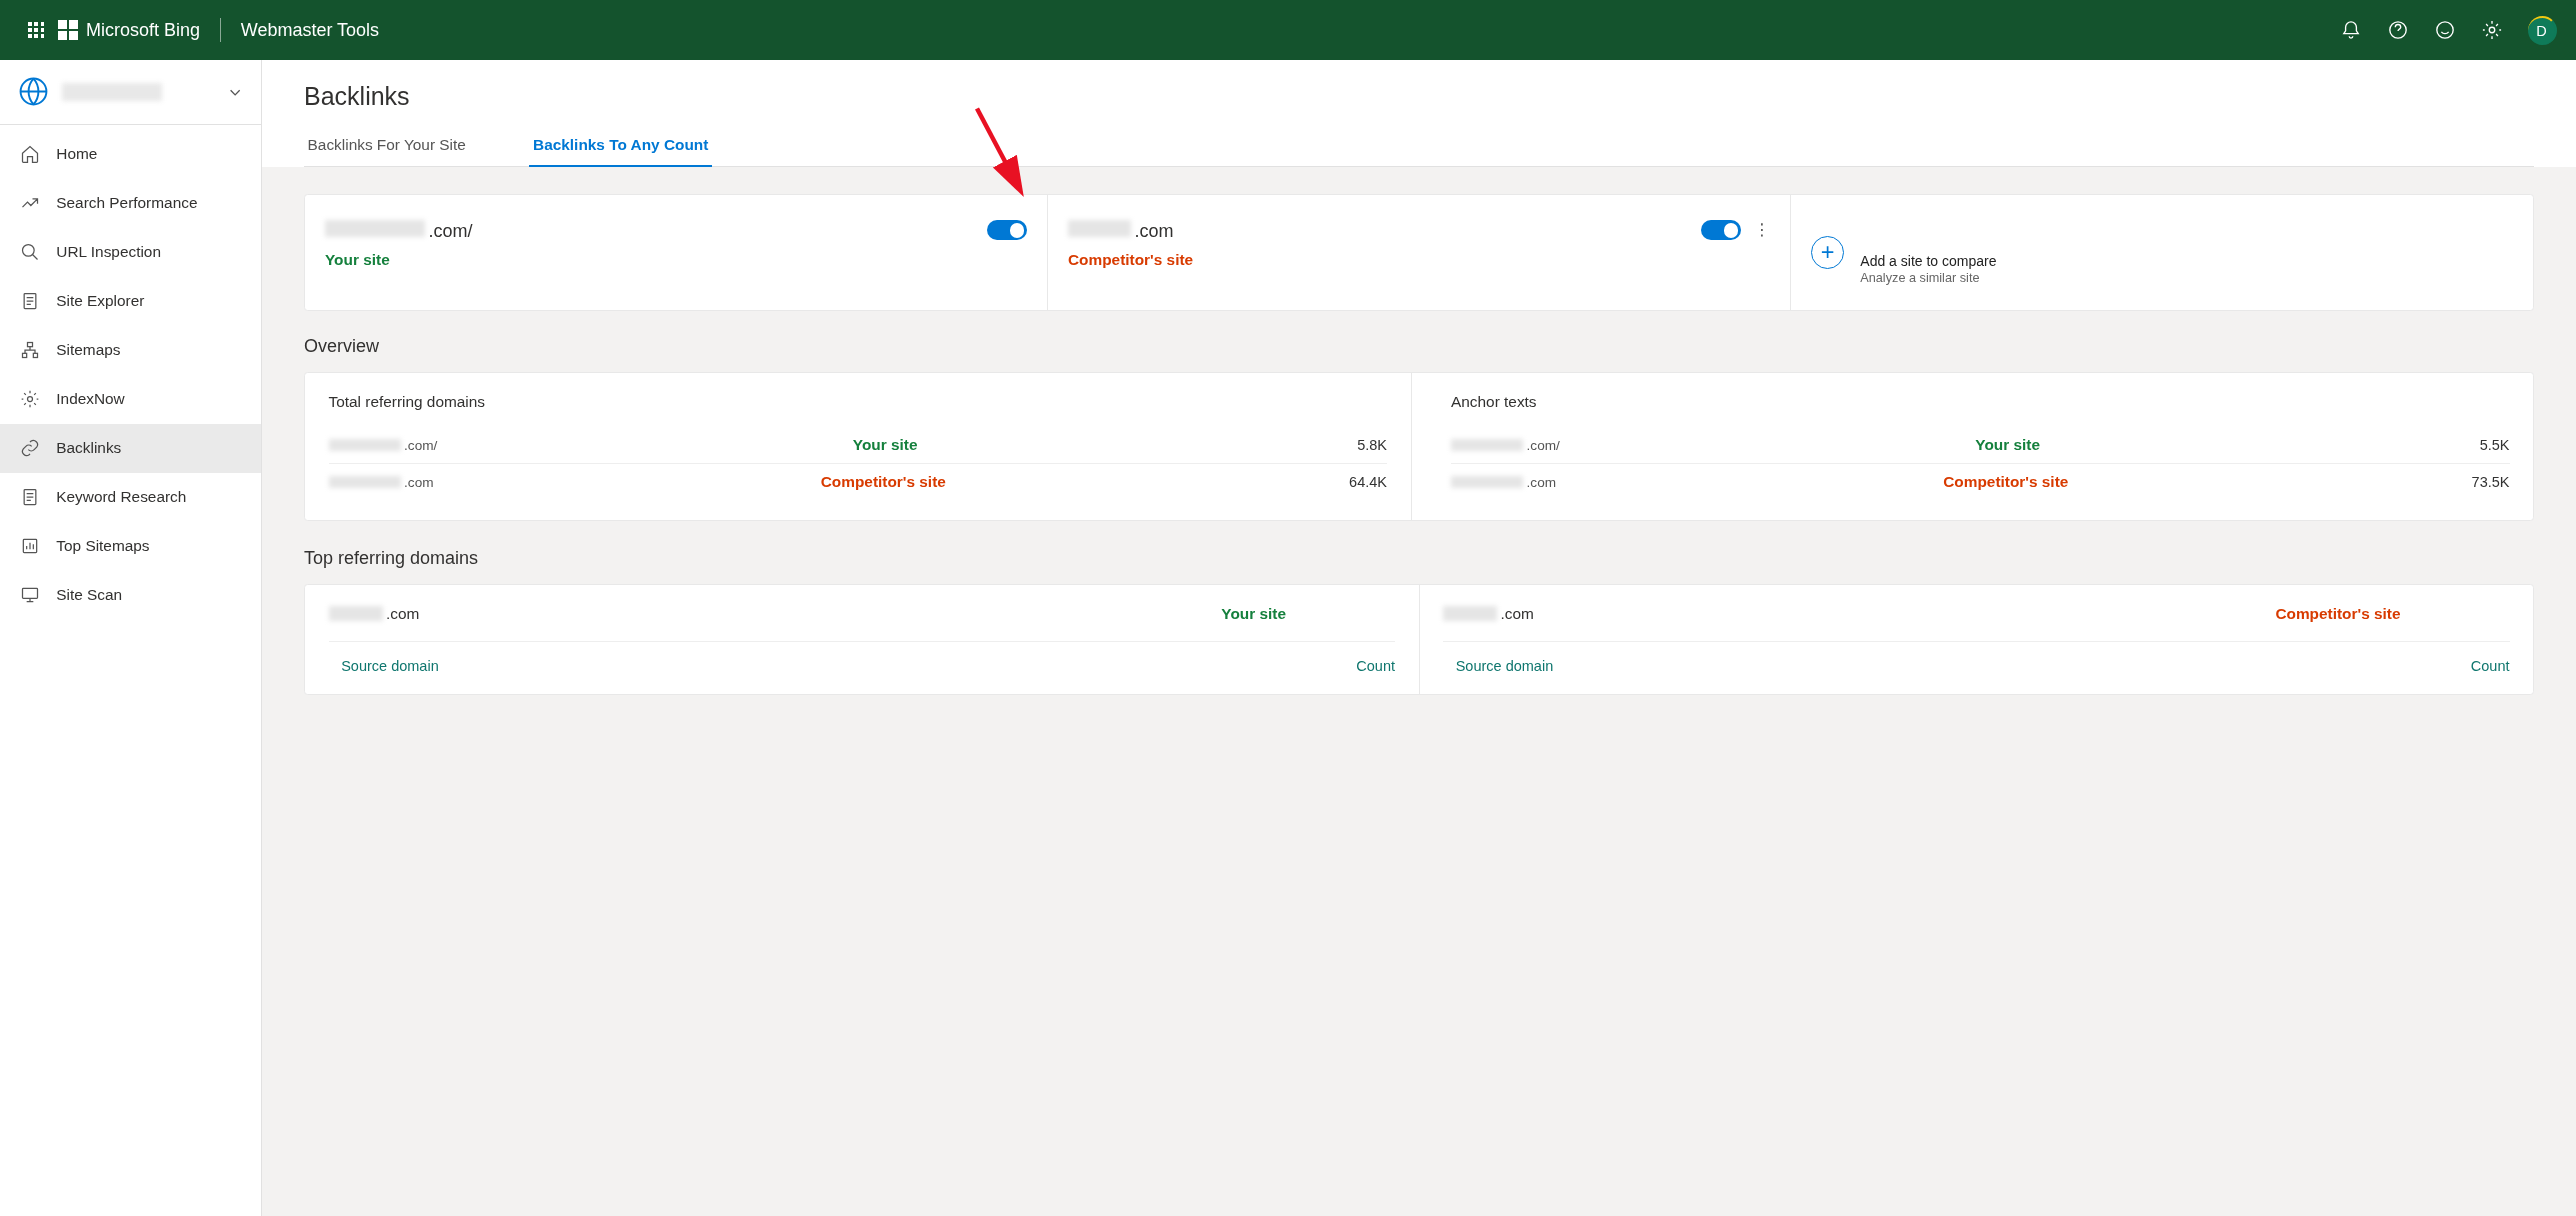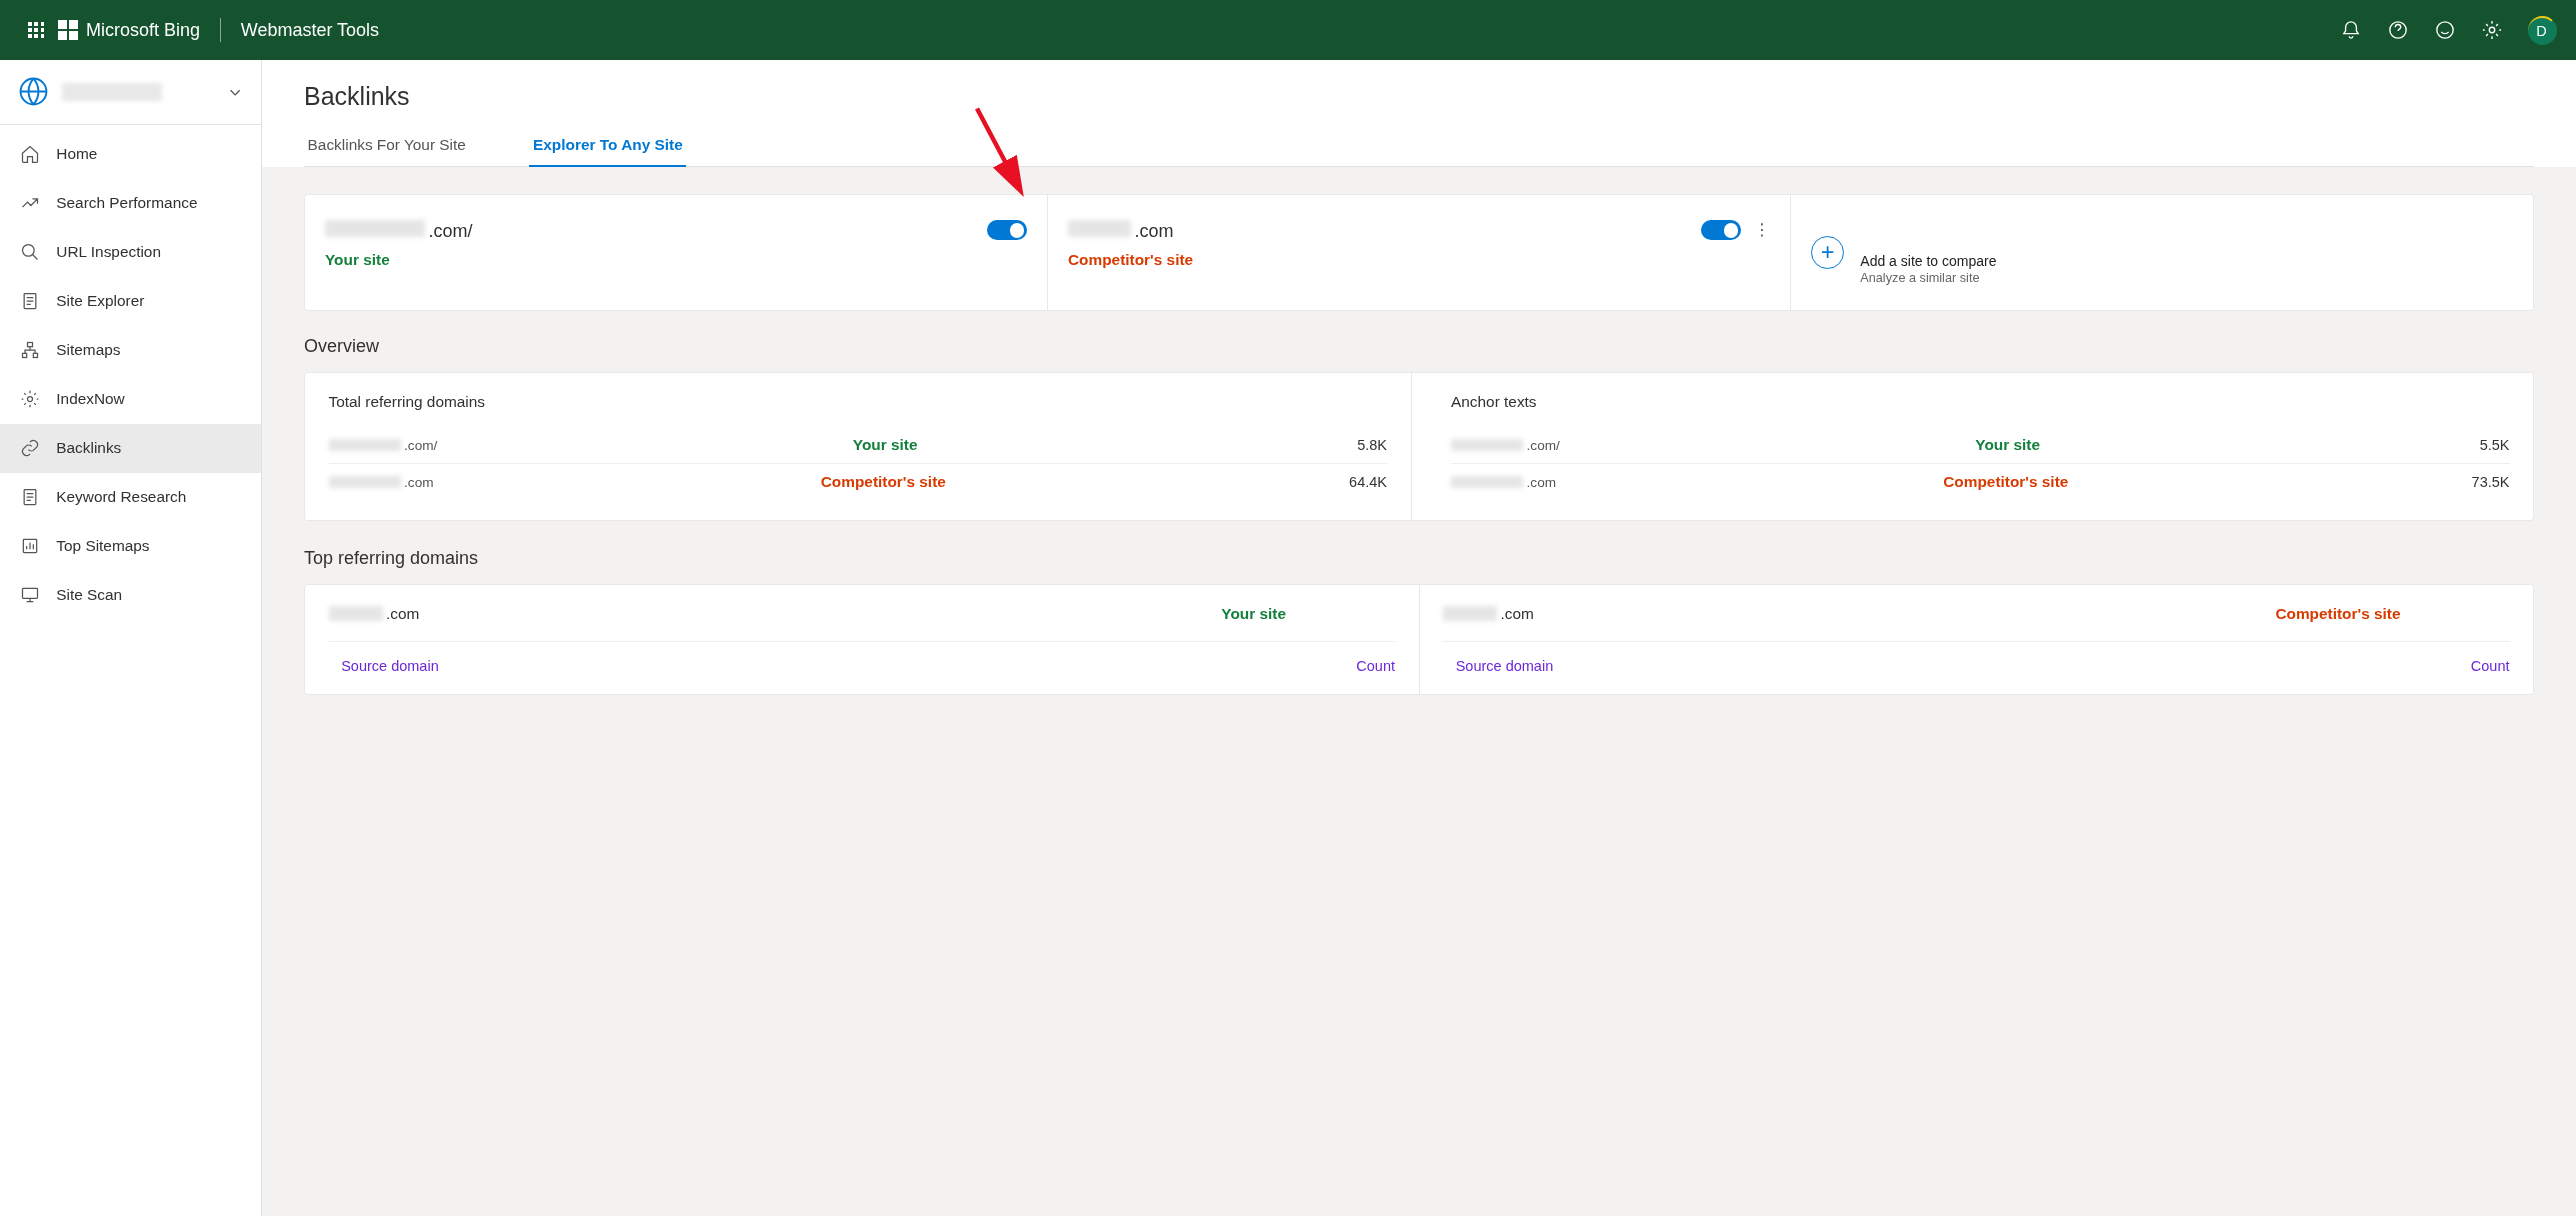--- a/index.html
+++ b/index.html
@@ -72,21 +72,21 @@
 .ov-tag { flex:1; text-align:center; font-weight:700; font-size:15.4px; }
 .ov-val { font-size:14.5px; color:#333; min-width:54px; text-align:right; }
 
 
 .top-grid { display:flex; gap:0; background:#fff; border:0.9px solid #e8e8e8; border-radius:3.6px; }
 .top-col { flex:1; padding:20px 23.5px; border-right:0.9px solid #e8e8e8; }
 .top-col:last-child { border-right:none; }
 .top-head { display:flex; align-items:center; margin-bottom:18px; }
 .top-head .dom { font-size:15.4px; display:flex; align-items:center;}
 .top-head .lbl { margin-left:auto; margin-right:109px; font-weight:700; font-size:15.4px; }
-.top-headers { display:flex; font-size:14.5px; color:#6d28d9; padding-top:16px; border-top:0.9px solid #eee;}
+.top-headers { display:flex; font-size:14.5px; color:#0f766e; padding-top:16px; border-top:0.9px solid #eee;}
 .top-headers .c1 { flex:1; padding-left:12.7px; }
 .top-headers .c2 { width:91px; text-align:right; }
 
 svg { display:block; }
 </style>
 </head>
 <body>
 
 <div class="header">
   <div class="h-left">
@@ -247,21 +247,21 @@
           <span>Site Scan</span>
         </div>
       </div>
   </div>
 
   <div class="main">
     <div class="main-header">
       <h1 class="page-title">Backlinks</h1>
       <div class="tabs" id="tabs">
           <div class="tab">Backlinks For Your Site</div>
-          <div class="tab active">Explorer To Any Site</div>
+          <div class="tab active">Backlinks To Any Count</div>
         </div>
     </div>
 
     <div class="content">
       <svg class="arrow-ann" width="72" height="100" viewBox="0 0 80 110">
           <defs>
             <marker id="ah" markerWidth="10" markerHeight="10" refX="6" refY="3" orient="auto">
               <path d="M0,0 L0,6 L9,3 z" fill="#E81123"></path>
             </marker>
           </defs>

